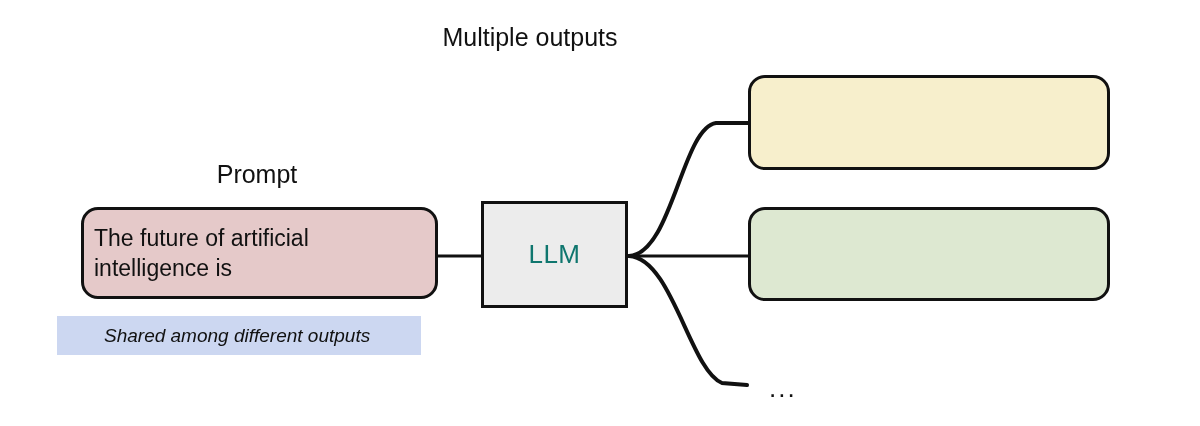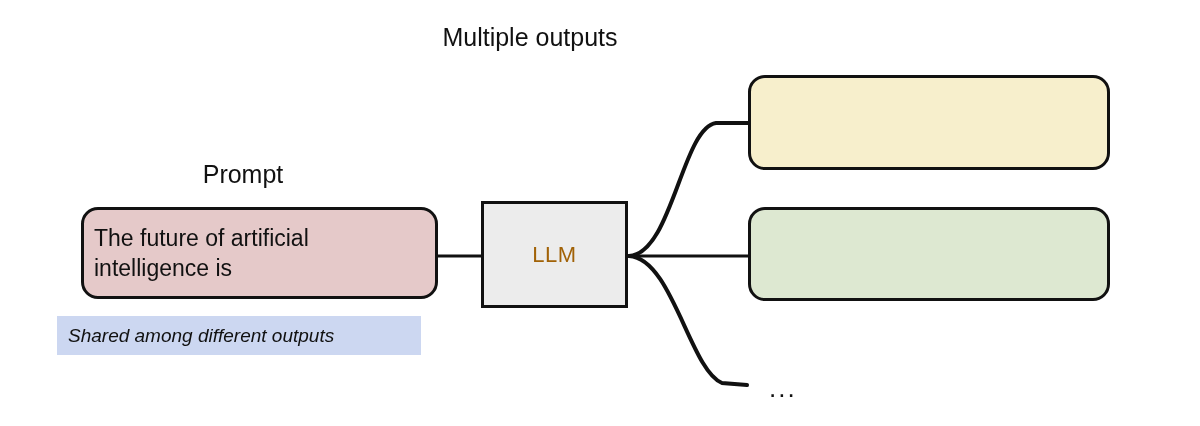--- a/index.html
+++ b/index.html
@@ -35,21 +35,21 @@
     white-space: nowrap;
   }
   #label-multiple-outputs {
     left: 0;
     top: 24px;
     width: 1200px;
     text-align: center;
     transform: translateX(-70px);
   }
   #label-prompt {
-    left: 2px;
+    left: 16px;
     top: 161px;
     width: 482px;
     text-align: center;
     transform: translateX(0px);
   }
   .node {
     position: absolute;
     box-sizing: border-box;
     border: 3px solid #111111;
     display: flex;
@@ -73,22 +73,22 @@
   #node-llm {
     left: 481px;
     top: 201px;
     width: 147px;
     height: 107px;
     border-radius: 0;
     background: #ececec;
     justify-content: center;
   }
   #node-llm .node-text {
-    font-size: 22px;
-    color: #a16207;
+    font-size: 26px;
+    color: #0f766e;
     letter-spacing: 0.5px;
   }
   #node-output-1 {
     left: 748px;
     top: 75px;
     width: 362px;
     height: 95px;
     border-radius: 17px;
     background: #f7efcc;
   }
@@ -110,20 +110,21 @@
     display: flex;
     align-items: center;
     padding-left: 11px;
     box-sizing: border-box;
   }
   #note-shared .note-text {
     font-size: 19px;
     font-style: italic;
     color: #111111;
     white-space: nowrap;
+    margin-left: 36px;
   }
   #ellipsis {
     position: absolute;
     left: 769px;
     top: 373px;
     font-size: 26px;
     color: #111111;
     letter-spacing: 2px;
   }
 </style>

